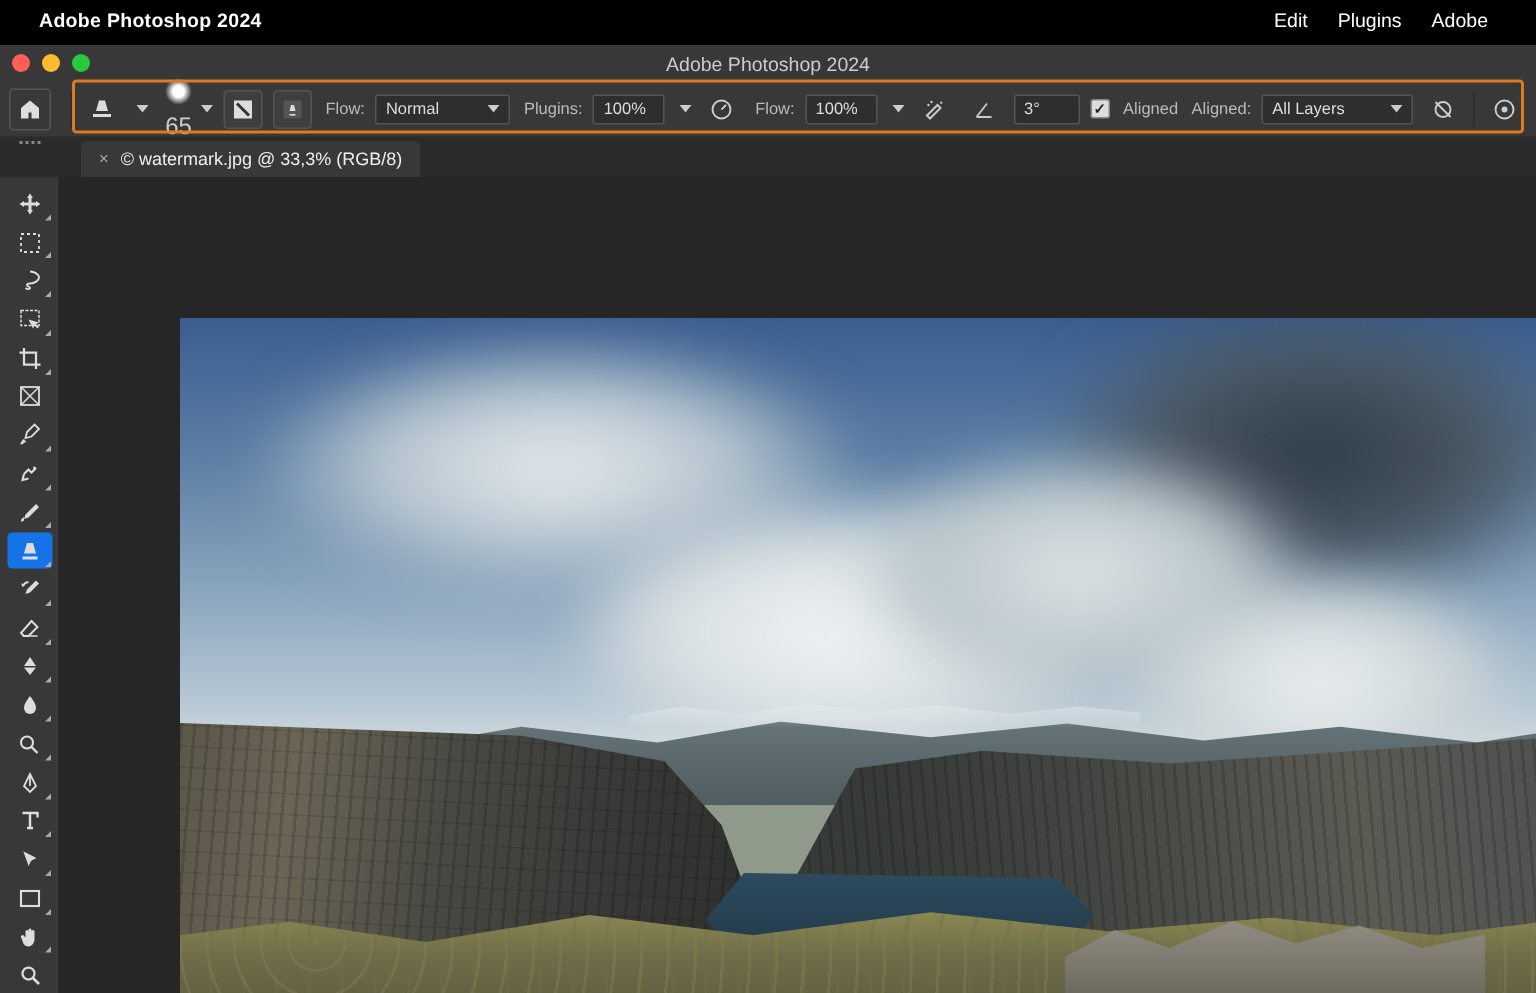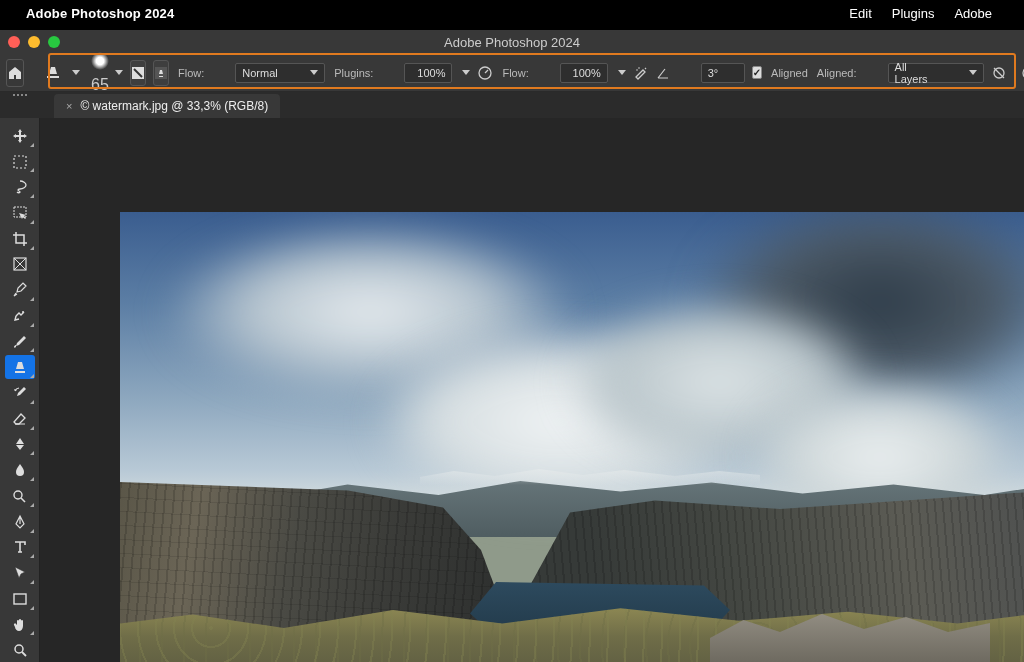--- a/index.html
+++ b/index.html
@@ -24,22 +24,22 @@
 .optbar { height:38px; background:#383838; border-bottom:1px solid #2a2a2a; display:flex; align-items:center; padding:0 6px; font-size:11px; color:#ccc; gap:7px; }
 .highlight-box { position:absolute; top:-1px; left:48px; right:8px; height:36px; border:2px solid #e07a1f; border-radius:3px; pointer-events:none; }
 .home-btn { width:28px; height:28px; display:flex; align-items:center; justify-content:center; background:#383838; border:1px solid #555; border-radius:3px; margin-right:6px; }
 .opt-icon { width:26px; height:26px; display:flex; align-items:center; justify-content:center; position:relative; }
 .opt-icon.btn { border:1px solid #555; border-radius:3px; background:#3e3e3e; }
 .chev { width:0; height:0; border-left:4px solid transparent; border-right:4px solid transparent; border-top:5px solid #ccc; margin-left:3px; }
 .brush-prev { display:flex; align-items:flex-end; gap:3px; margin-left:4px; }
 .brush-dot { width:18px; height:18px; border-radius:50%; background:radial-gradient(circle,#fff 0%,#fff 30%,rgba(255,255,255,0) 70%); margin-bottom:6px; }
 .brush-sz { font-size:16px; color:#ccc; }
 .lbl { color:#bbb; margin-left:2px; }
-.sel { height:20px; background:#2e2e2e; border:1px solid #555; border-radius:2px; display:flex; align-items:center; padding:0 6px; font-size:11px; color:#ddd; min-width:90px; justify-content:space-between;margin-left:24px; }
-.sel.small{min-width:48px;justify-content:flex-end;} .sel.med{min-width:66px;gap:28px;} .sel.tiny{min-width:44px;}
+.sel { height:20px; background:#2e2e2e; border:1px solid #555; border-radius:2px; display:flex; align-items:center; padding:0 6px; font-size:11px; color:#ddd; min-width:90px; justify-content:space-between; }
+.sel.small{min-width:48px;} .sel.med{min-width:66px;gap:28px;} .sel.tiny{min-width:44px;}
 .chk { width:13px; height:13px; border:1px solid #888; border-radius:2px; background:#ddd; color:#222; display:flex; align-items:center; justify-content:center; font-size:10px; font-weight:bold; }
 .sep { width:1px; height:24px; background:#2a2a2a; }
 
 
 .tabstrip { height:26px; background:#2b2b2b; display:flex; align-items:flex-end; }
 .grip { width:40px; height:10px; align-self:flex-start; display:flex; justify-content:center; gap:2px; padding-top:2px; }
 .grip span{width:2px;height:2px;background:#888;}
 .doctab { height:24px; background:#383838; padding:0 12px; display:flex; align-items:center; font-size:12px; color:#eee; border-top-left-radius:4px; border-top-right-radius:4px; margin-left:14px; }
 .doctab .x{margin-right:8px;color:#aaa;font-size:11px;}
 

